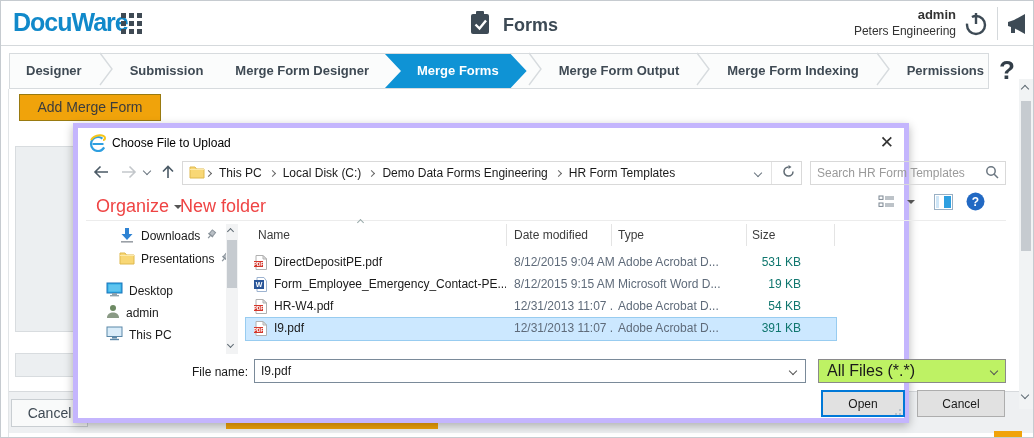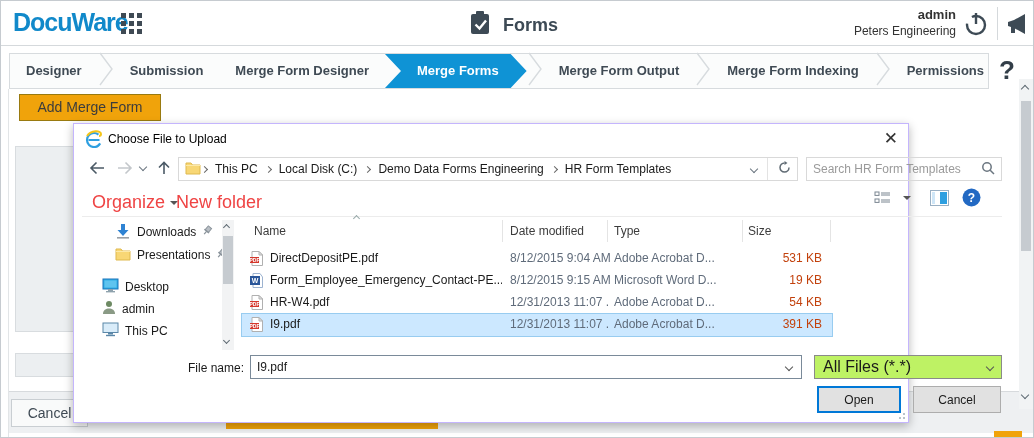--- a/index.html
+++ b/index.html
@@ -38,21 +38,21 @@
 
   
   .winedge { position:absolute; left:1032px; top:0; width:2px; height:438px; background:#aab0b5; }
   .bscroll { position:absolute; left:1018px; top:78px; width:14px; height:330px; background:#f1f3f4; }
   .bthumb { position:absolute; left:2px; top:22px; width:10px; height:150px; background:#c6cbd0; }
   .chev { display:inline-block; width:6px; height:6px; border-right:1.6px solid #5f6a73; border-bottom:1.6px solid #5f6a73; }
   .chev-up { transform:rotate(-135deg); } .chev-down { transform:rotate(45deg); }
   .bscroll .chev { position:absolute; left:3px; }
 
   
-  .dlg { position:absolute; left:72px; top:122px; width:836px; height:300px; background:#fff; border:1px solid #c4b5fd; box-shadow:0 3px 9px rgba(0,0,0,.28); font-size:12px; color:#1a1a1a; }
+  .dlg { position:absolute; left:72px; top:122px; width:836px; height:300px; background:#fff; border:5px solid #c4b5fd; box-shadow:0 3px 9px rgba(0,0,0,.28); font-size:12px; color:#1a1a1a; }
   .dlg-title { position:absolute; left:0; top:0; width:100%; height:30px; }
   .dlg-title .txt { position:absolute; left:34px; top:8px; font-size:12px; color:#000; }
   .ieicon { position:absolute; left:11px; top:6px; }
   .dlg-close { position:absolute; right:10px; top:4px; font-size:17px; color:#333; cursor:pointer; }
 
   .navarrow { position:absolute; top:36px; cursor:pointer; }
   .crumbbox { position:absolute; left:104px; top:33px; width:620px; height:24px; border:1px solid #d9d9d9; display:flex; align-items:center; }
   .crumb { padding:0 7px; white-space:nowrap; cursor:pointer; }
   .crumbchev { display:inline-block; width:5px; height:5px; border-right:1.4px solid #666; border-bottom:1.4px solid #666; transform:rotate(-45deg); margin:0 1px; }
   .crumbtail { margin-left:auto; display:flex; align-items:center; }
@@ -76,21 +76,21 @@
   .lhead { position:absolute; top:0; height:24px; width:100%; font-size:12px; color:#3c3c3c; }
   .lhead .hc { position:absolute; top:4px; cursor:pointer; }
   .hsep { position:absolute; top:0; width:1px; height:22px; background:#e4e4e4; }
   .sortcaret { position:absolute; left:112px; top:-4px; width:5px; height:5px; border-right:1.3px solid #9aa; border-bottom:1.3px solid #9aa; transform:rotate(-135deg); }
   .frow { position:absolute; left:0; width:590px; height:22px; cursor:pointer; }
   .frow.sel { background:#cce8ff; outline:1px solid #98ccf0; }
   .frow .cell { position:absolute; top:3px; white-space:nowrap; overflow:hidden; }
   .frow .c-name { left:28px; width:232px; color:#1a1a1a; }
   .frow .c-date { left:268px; width:100px; color:#5f6b7a; }
   .frow .c-type { left:372px; width:122px; color:#5f6b7a; }
-  .frow .c-size { left:480px; width:100px; text-align:right; color:#c2410c; }
+  .frow .c-size { left:455px; width:100px; text-align:right; color:#0f766e; }
   .frow .ficon { position:absolute; left:8px; top:3px; }
 
   .fnlabel { position:absolute; left:100px; top:237px; width:70px; text-align:right; font-size:12px; color:#1a1a1a; }
   .fninput { position:absolute; left:176px; top:231px; width:552px; height:24px; border:1px solid #7a8a99; font-size:12px; color:#1a1a1a; padding:0 20px 0 6px; font-family:inherit; outline:none; }
   .fnchev { position:absolute; left:712px; top:240px; }
   .ftype { position:absolute; left:740px; top:231px; width:188px; height:24px; border:1px solid #8a8a8a; background:#bef264; font-size:16px; color:#1a1a1a; line-height:22px; padding:0 8px; cursor:pointer; }
   .ftype .chev { position:absolute; right:8px; top:8px; }
   .dbtn { position:absolute; top:262px; height:27px; font-size:12px; color:#1a1a1a; text-align:center; line-height:24px; background:#e1e1e1; cursor:pointer; }
   .btn-open { left:743px; width:84px; border:2px solid #0078d7; }
   .btn-cancel { left:839px; width:88px; border:1px solid #adadad; }

